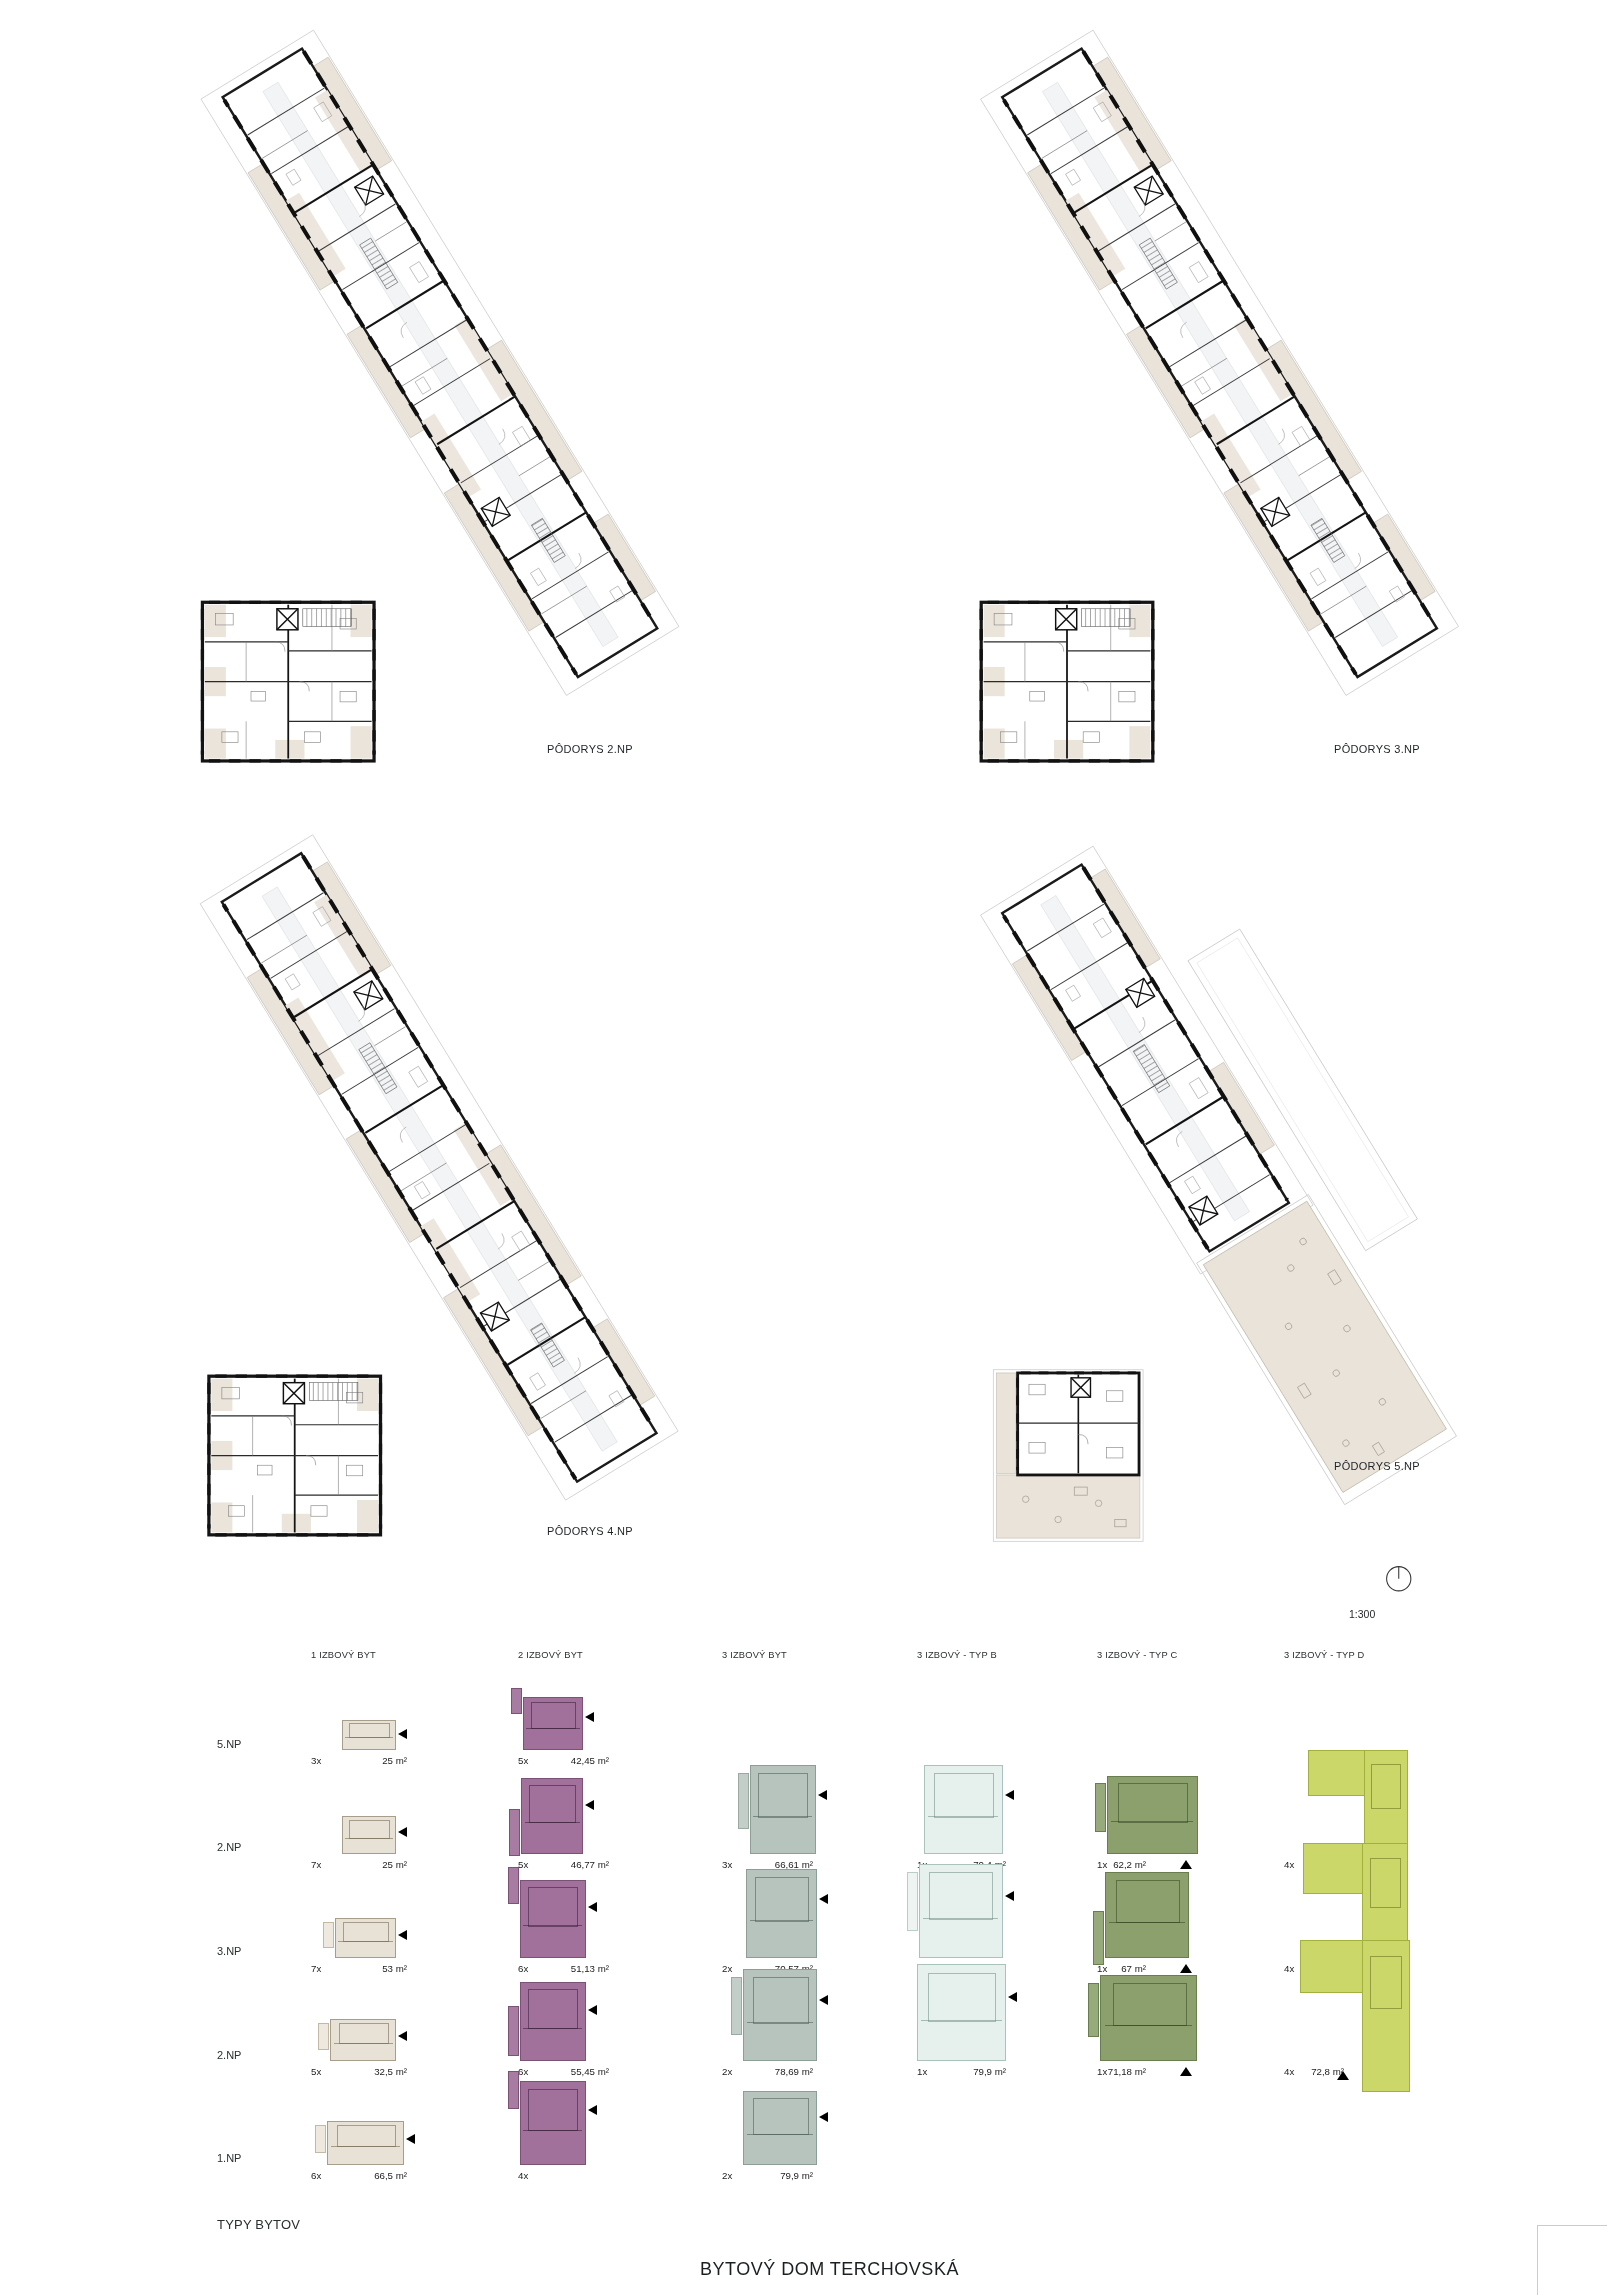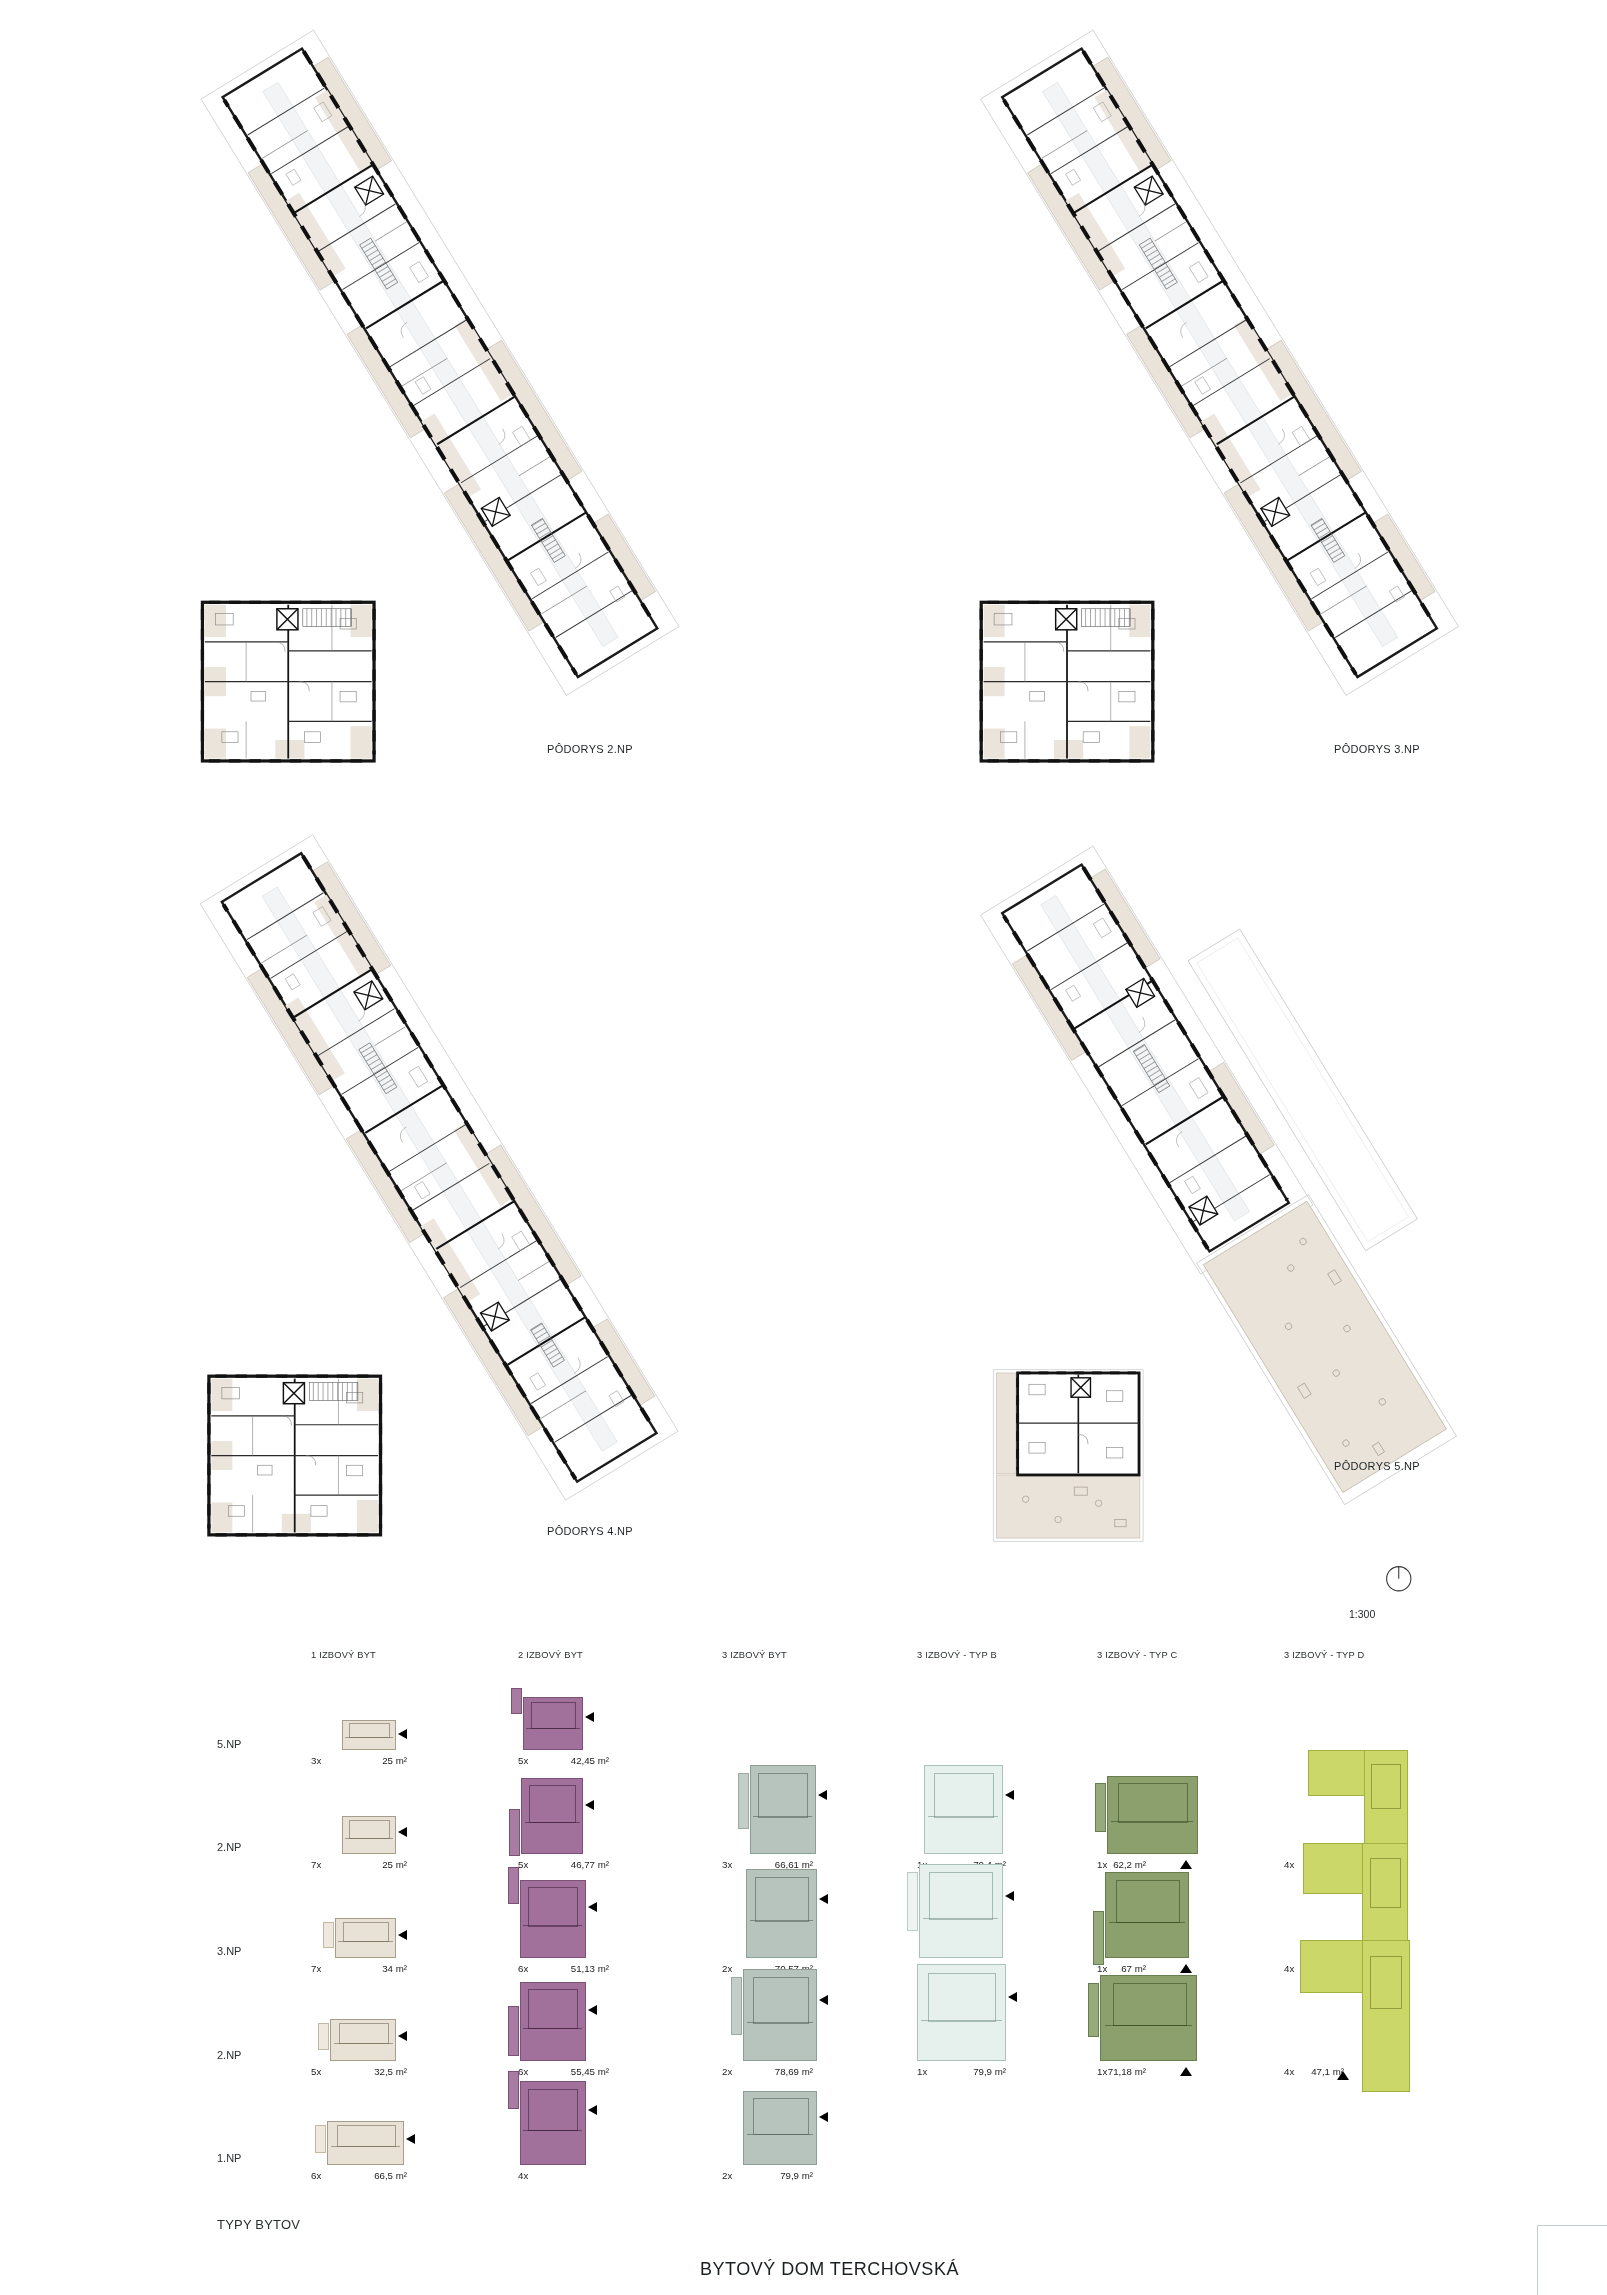--- a/index.html
+++ b/index.html
@@ -374,21 +374,21 @@
     </div>
 </div>
 
 <div class="cell" style="left:311px;top:1963px;width:96px">
   <div class="thumb beige" style="left:24px;width:61px;height:40px">
       <i class="strip sb"></i>
       <span class="mk-left"></span>
     </div>
   <div class="vals">
       <span>7x</span>
-      <span>34 m²</span>
+      <span>53 m²</span>
     </div>
 </div>
 <div class="cell" style="left:518px;top:1963px;width:91px">
   <div class="thumb purple" style="left:1.6px;width:66px;height:78px">
       <i class="strip sp" style="top:-18%;height:46%"></i>
       <span class="mk-left"></span>
     </div>
   <div class="vals">
       <span>6x</span>
       <span>51,13 m²</span>
@@ -485,21 +485,21 @@
     </div>
 </div>
 <div class="cell" style="left:1284px;top:2066px;width:60px">
   <div class="thumb lime-wrap" style="left:16px;width:110px;height:121px">
     <span class="lime-a"></span>
       <span class="lime-b"></span>
     <span class="mk-up" style="left:34%;bottom:-16%"></span>
   </div>
   <div class="vals">
       <span>4x</span>
-      <span>47,1 m²</span>
+      <span>72,8 m²</span>
     </div>
 </div>
 
 <div class="cell" style="left:311px;top:2170px;width:96px">
   <div class="thumb beige" style="left:16px;width:77px;height:44px">
       <i class="strip sb"></i>
       <span class="mk-left"></span>
     </div>
   <div class="vals">
       <span>6x</span>

